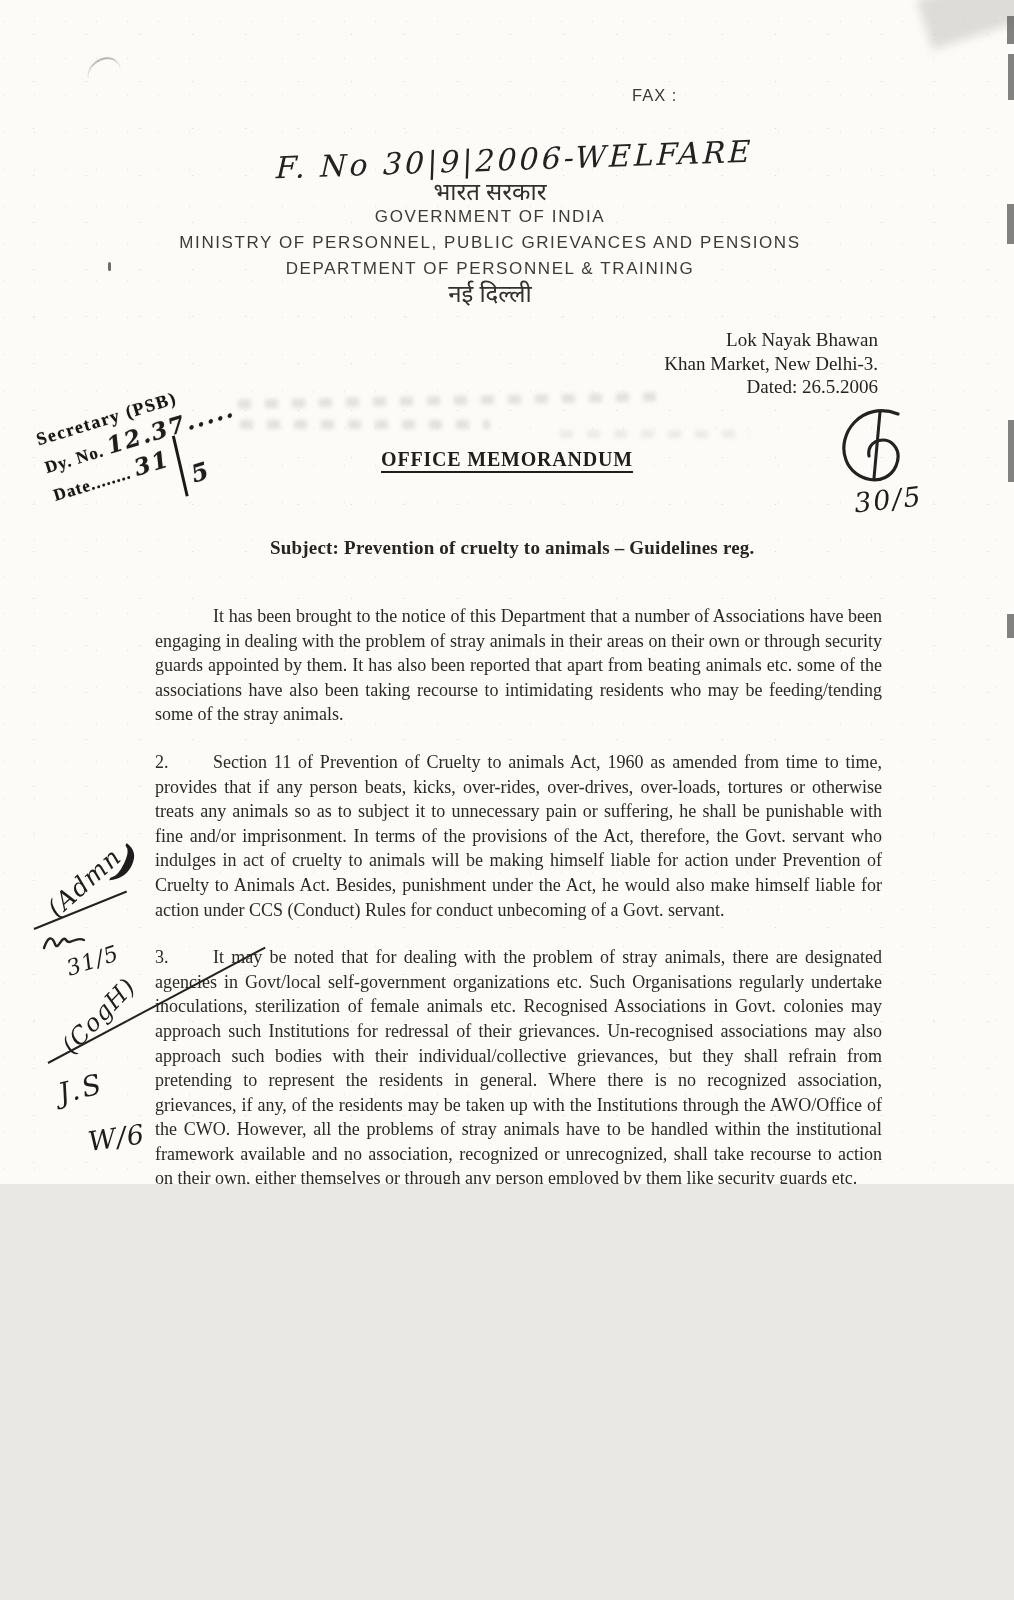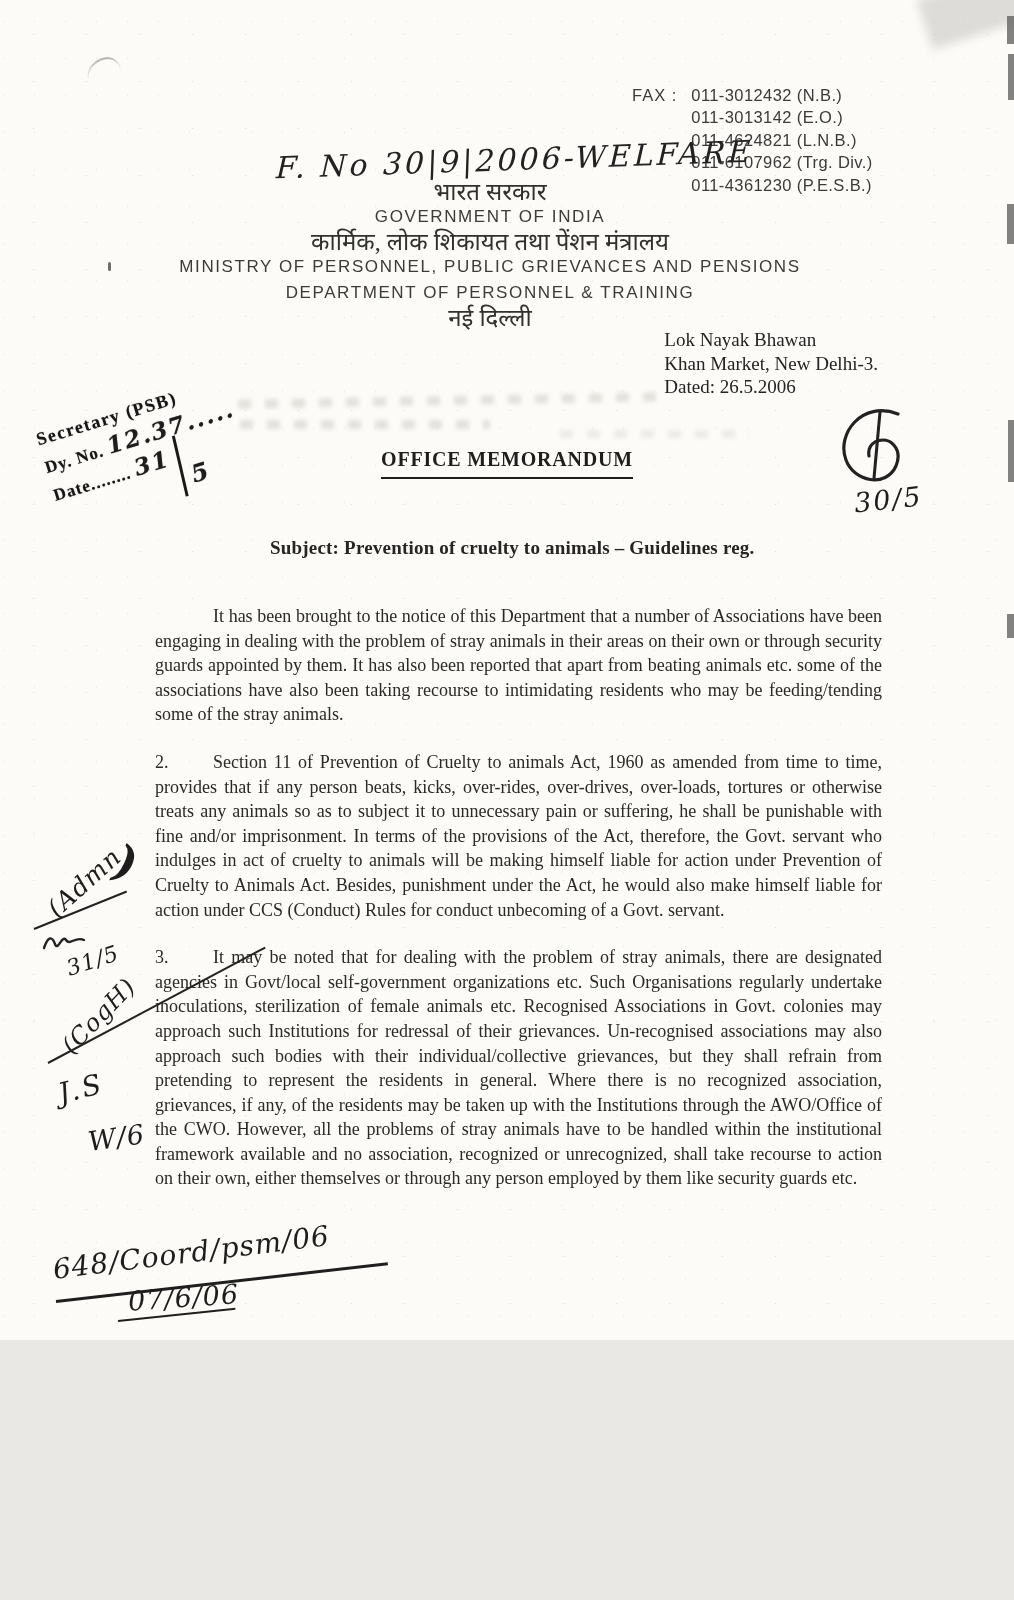--- a/index.html
+++ b/index.html
@@ -1,17 +1,17 @@
 <!DOCTYPE html>
 <html><head>
 <meta charset="utf-8">
 <style>
   html,body{margin:0;padding:0;background:#e9e8e4;}
   .page{
-    position:relative;width:1014px;height:1340px;margin:0 auto;
+    position:relative;width:1014px;height:1184px;margin:0 auto;
     background:#fcfbf7;overflow:hidden;
     font-family:"Liberation Serif", serif;color:#2f2d2b;
   }
   
   .page::after{
     content:"";position:absolute;inset:0;pointer-events:none;opacity:.55;
     background-image:
       radial-gradient(rgba(110,108,100,.35) .6px, transparent 1.1px),
       radial-gradient(rgba(140,138,130,.28) .5px, transparent 1px);
     background-size:53px 47px, 31px 37px;
@@ -37,21 +37,21 @@
   }
 
   
   .letterhead{left:110px;top:180px;width:760px;text-align:center;}
   .lh-hi{font-size:24px;color:#30302e;line-height:24px;}
   .lh-en{font-family:"Liberation Sans", sans-serif;font-size:17px;color:#3c3b39;
          letter-spacing:1.6px;line-height:26px;}
   .lh-en.city{letter-spacing:3px;}
 
   
-  .address{right:136px;top:328px;font-size:19px;line-height:23.5px;color:#242424;}
+  .address{right:136px;top:328px;text-align:right;font-size:19px;line-height:23.5px;color:#242424;}
 
   
   .stamp{
     left:40px;top:392px;width:250px;transform:rotate(-17deg);
     font-family:"Liberation Serif", serif;font-weight:bold;color:#161616;
     text-shadow:0 0 1px rgba(20,20,20,.55);
   }
   .stamp-l1{font-size:18px;letter-spacing:1.5px;}
   .stamp-l2,.stamp-l3{font-size:17px;letter-spacing:1px;margin-top:2px;}
   .stamp .hv{font-size:23px;font-weight:bold;letter-spacing:2px;}
@@ -63,21 +63,21 @@
     background:repeating-linear-gradient(90deg, rgba(120,118,110,.55) 0 13px, transparent 13px 27px);}
   .smudge.s1{left:238px;top:396px;width:420px;height:9px;transform:rotate(-1deg);}
   .smudge.s2{left:240px;top:420px;width:250px;height:9px;}
   .smudge.s3{left:560px;top:430px;width:190px;height:8px;opacity:.22;}
 
   
   .memo-title{
     left:0;right:0;top:448px;text-align:center;font-size:20px;font-weight:bold;
     letter-spacing:.8px;color:#1f1e1d;
   }
-  .memo-title span{border-bottom:2.5px solid #1f1e1d;padding-bottom:7px;}
+  .memo-title span{border-bottom:2.5px solid #1f1e1d;padding-bottom:1px;}
   .subject{left:270px;top:537px;font-size:19px;font-weight:bold;color:#262524;letter-spacing:.2px;}
 
   .bodytext{left:155px;top:592px;width:727px;font-size:18px;line-height:24.6px;
     text-align:justify;color:#2b2927;}
   .bodytext p{margin:12px 0 23px 0;}
   .para.first{text-indent:58px;}
   .pnum{display:inline-block;width:58px;}
 
   
   .approval{left:828px;top:408px;width:110px;height:120px;}
@@ -119,35 +119,27 @@
   <div class="abs tl-mark"></div>
   <div class="abs sliver" style="left:1007px;top:16px;width:7px;height:28px;"></div>
   <div class="abs sliver" style="left:1008px;top:54px;width:6px;height:46px;"></div>
   <div class="abs sliver" style="left:1007px;top:204px;width:7px;height:40px;"></div>
   <div class="abs sliver" style="left:1008px;top:420px;width:6px;height:62px;"></div>
   <div class="abs sliver" style="left:1007px;top:614px;width:7px;height:24px;"></div>
   <div class="abs dotmark" style="left:108px;top:262px;"></div>
 
   <div class="abs fax">
     <span class="fax-label">FAX :</span>
-    <div class="fax-lines">
-      <div>011-3012432 (N.B.)</div>
-      <div>011-3013142 (E.O.)</div>
-      <div>011-4624821 (L.N.B.)</div>
-      <div>011-6107962 (Trg. Div.)</div>
-      <div>011-4361230 (P.E.S.B.)</div>
-    </div>
   </div>
 
   <div class="abs hand fileno">F. No 30|9|2006-WELFARE</div>
 
   <div class="abs letterhead">
     <div class="lh-hi">भारत सरकार</div>
     <div class="lh-en">GOVERNMENT OF INDIA</div>
-    <div class="lh-hi">कार्मिक, लोक शिकायत तथा पेंशन मंत्रालय</div>
     <div class="lh-en">MINISTRY OF PERSONNEL, PUBLIC GRIEVANCES AND PENSIONS</div>
     <div class="lh-en">DEPARTMENT OF PERSONNEL &amp; TRAINING</div>
     <div class="lh-hi">नई दिल्ली</div>
   </div>
 
   <div class="abs address">
     <div>Lok Nayak Bhawan</div>
     <div>Khan Market, New Delhi-3.</div>
     <div>Dated: 26.5.2006</div>
   </div>

